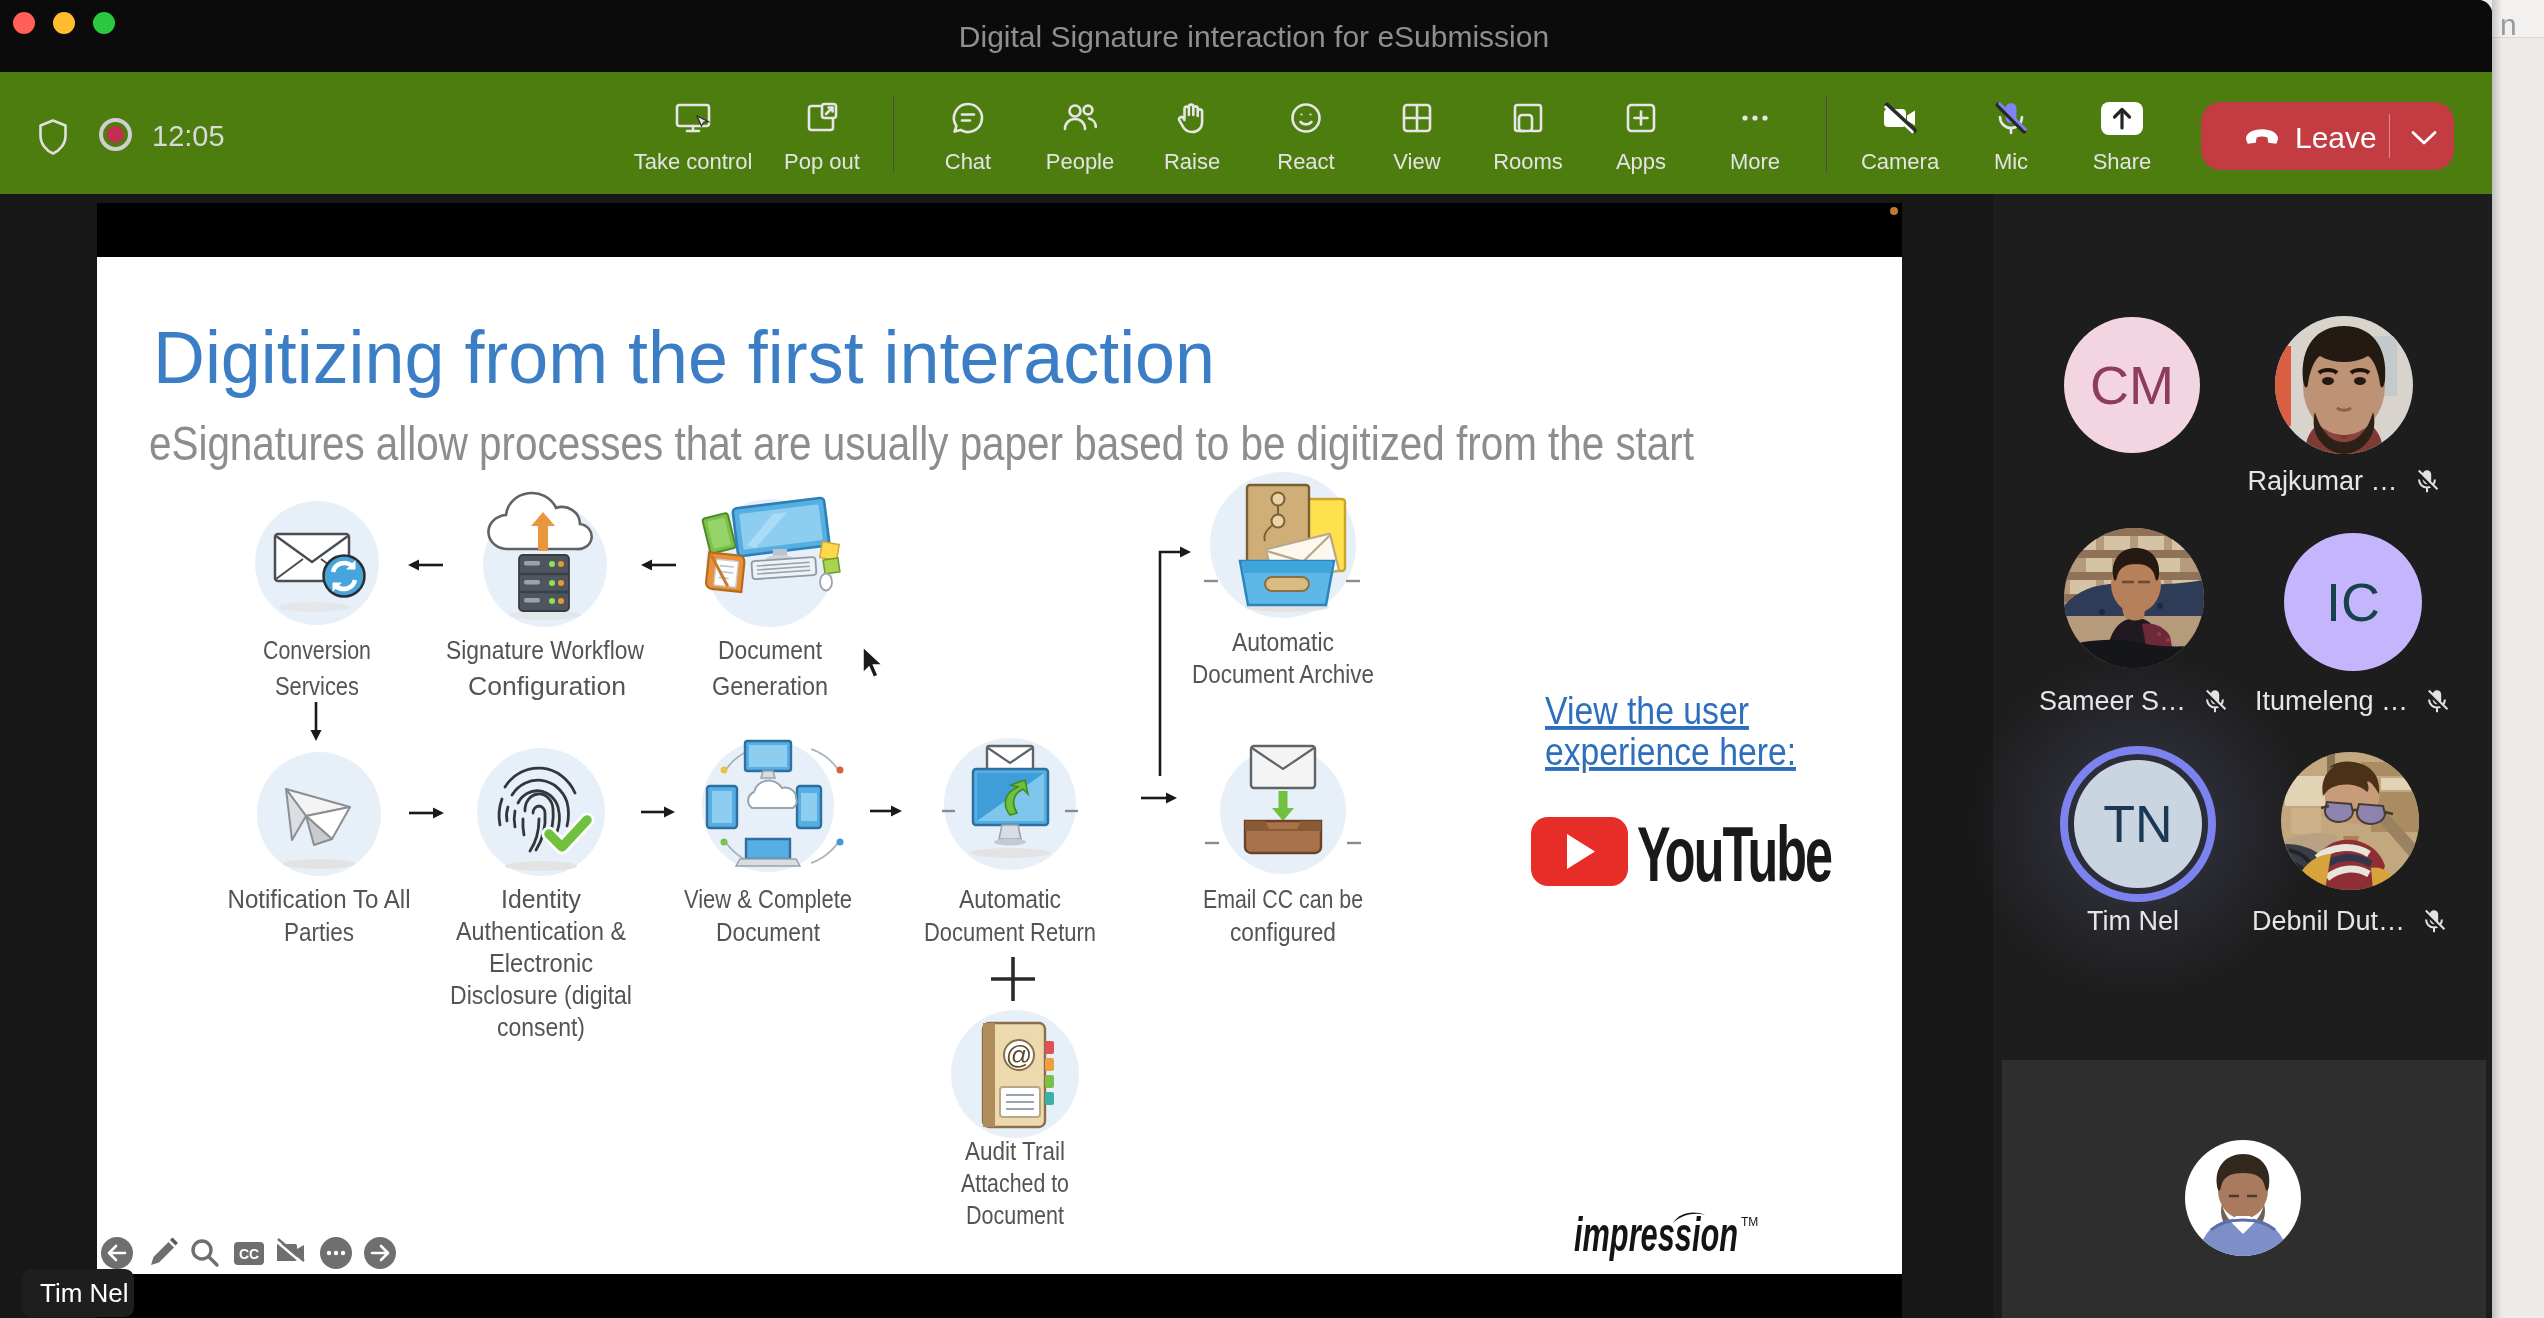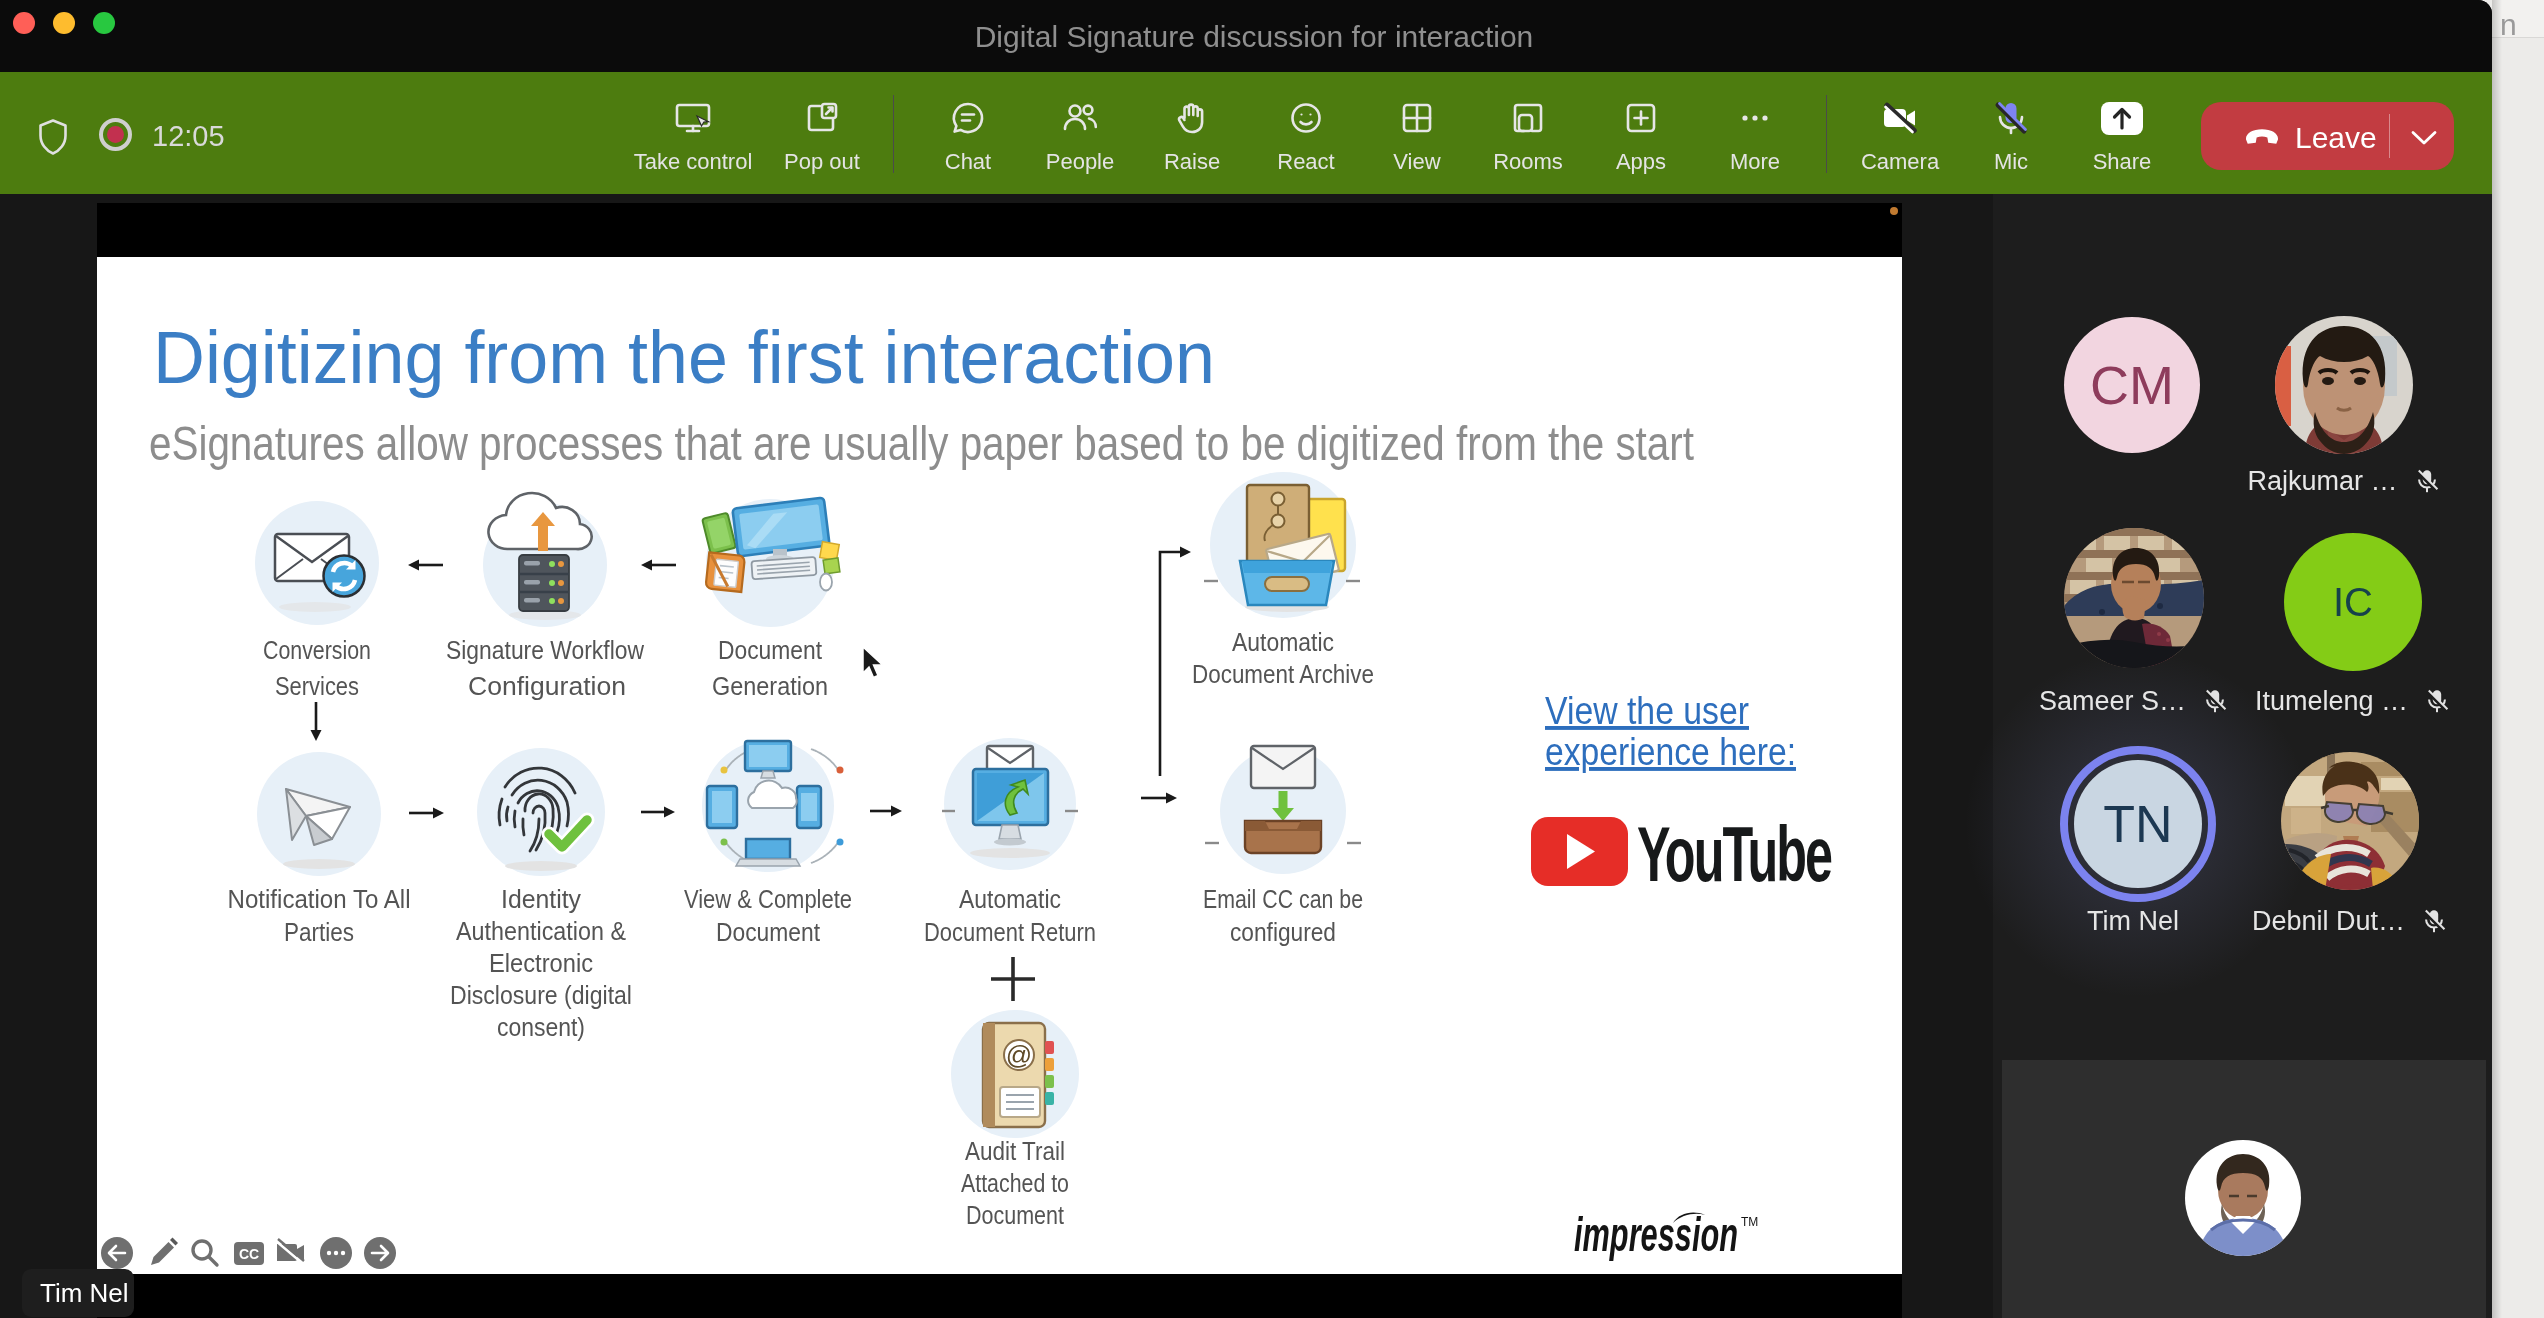--- a/index.html
+++ b/index.html
@@ -27,21 +27,21 @@
  <div style="position:absolute;left:0;top:0;width:52px;height:37px;background:#f2f1ef;"></div>
  <div style="position:absolute;left:0;top:37px;width:52px;height:1px;background:#d9d8d6;"></div>
  <div style="position:absolute;left:0;top:0;width:10px;height:1318px;background:linear-gradient(to right,rgba(0,0,0,0.18),rgba(0,0,0,0));"></div>
  <div style="position:absolute;left:8px;top:8px;color:#9a9a9a;font-size:30px;">n</div>
 </div>
 <div id="win">
 <div id="topbar">
  <div class="tl" style="left:13px;background:#ff5f57;"></div>
  <div class="tl" style="left:53px;background:#febc2e;"></div>
  <div class="tl" style="left:93px;background:#28c840;"></div>
- <div id="wtitle">Digital Signature discussion for interaction</div>
+ <div id="wtitle">Digital Signature interaction for eSubmission</div>
 </div>
 <div id="toolbar">
 
 <div class="tbtn" style="left:623px;top:24px;width:140px;"><svg width="44" height="44" viewBox="0 0 44 44">
           <rect x="6" y="9" width="32" height="21" rx="2.5" fill="none" stroke="#e6e6e6" stroke-width="2.6" stroke-linecap="round" stroke-linejoin="round"></rect>
           <path d="M16 35h12" fill="none" stroke="#e6e6e6" stroke-width="2.6" stroke-linecap="round" stroke-linejoin="round"></path>
           <path d="M22 30v5" fill="none" stroke="#e6e6e6" stroke-width="2.6" stroke-linecap="round" stroke-linejoin="round"></path>
           <path d="M26 20l4.5 10 2.4-4 4.6-0.3z" fill="#e6e6e6" stroke="#2b2b2b" stroke-width="1.2"></path>
         </svg><div class="lbl">Take control</div></div>
 
@@ -472,21 +472,21 @@
             <circle cx="108" cy="124" r="2"></circle>
             <circle cx="92" cy="130" r="2"></circle>
           </g>
 <path d="M0 118q40-10 70-4 40 8 70 2v24H0z" fill="#15161a"></path>
 <ellipse cx="72" cy="56" rx="25" ry="29" fill="#b5805a"></ellipse>
 <path d="M49 48c-2-18 9-28 23-28s25 10 23 28c-1 6-3 6-4 1-2-9-8-13-19-13s-17 4-19 13c-1 5-3 5-4-1z" fill="#241a12"></path>
 <path d="M58 54h12M74 54h12" stroke="#6b4a30" stroke-width="2.5"></path>
 <path d="M60 88c-4-10 0-18 8-20l14 4-2 18c-6 4-16 3-20-2z" fill="#b5805a"></path>
 </g>
       </svg></div>
-<div class="av" style="left:2284px;top:533px;width:138px;height:138px;background:#84cc16;color:#16424b;font-size:40px;">IC</div>
+<div class="av" style="left:2284px;top:533px;width:138px;height:138px;background:#c4b5fd;color:#16424b;font-size:54px;">IC</div>
 <div style="position:absolute;left:2060px;top:746px;width:156px;height:156px;border-radius:50%;border:8px solid #7c83ef;box-sizing:border-box;display:flex;align-items:center;justify-content:center;">
       <div style="width:128px;height:128px;border-radius:50%;background:#c9d6e2;color:#1c3852;font-size:52px;display:flex;align-items:center;justify-content:center;">TN</div>
     </div>
 <div style="position:absolute;left:2281px;top:752px;"><svg width="138" height="138" viewBox="0 0 138 138">
 <defs>
           <clipPath id="cpd">
             <circle cx="69" cy="69" r="69"></circle>
           </clipPath>
         </defs>
 <g clip-path="url(#cpd)">

